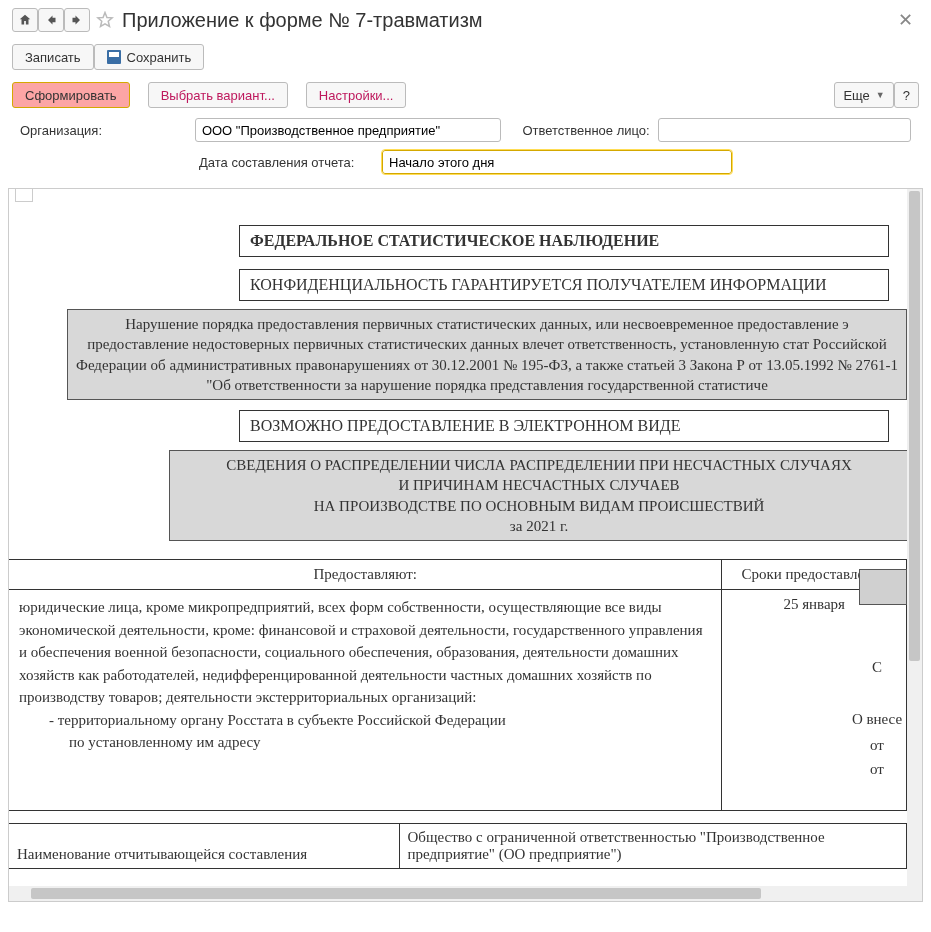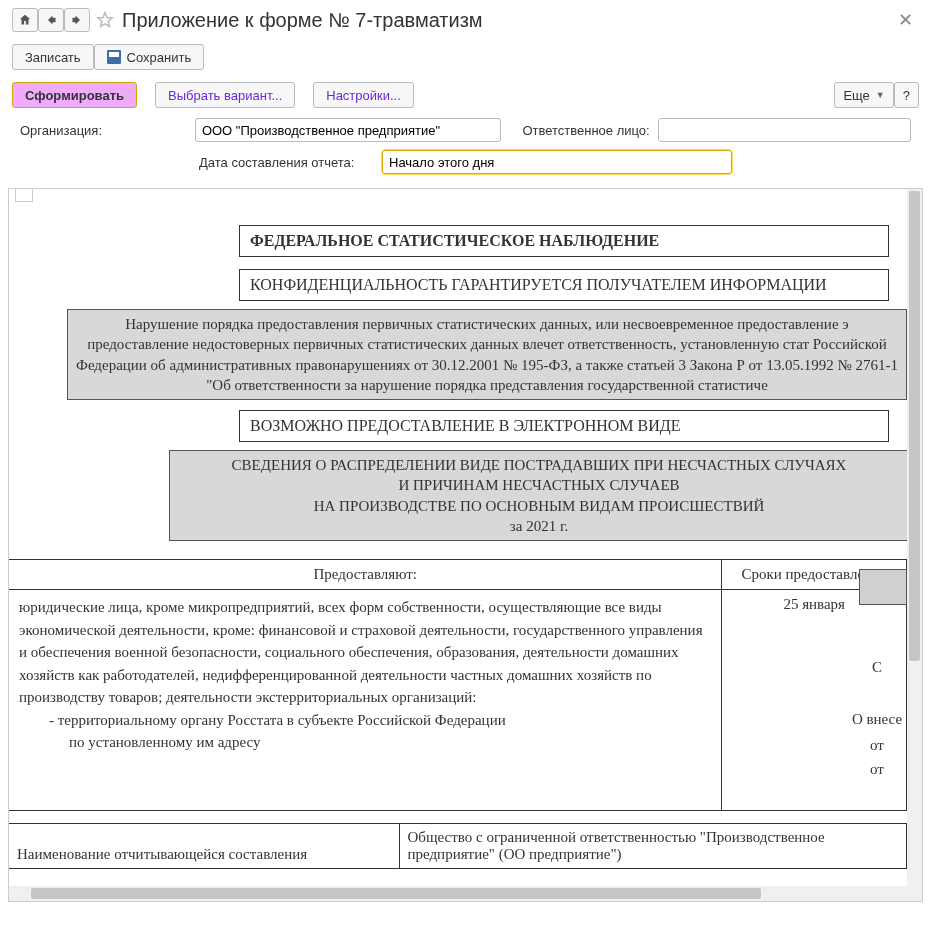--- a/index.html
+++ b/index.html
@@ -65,25 +65,25 @@
     border-radius: 3px;
     padding: 4px 12px;
     font-size: 13px;
     color: #333;
     cursor: pointer;
     display: inline-flex;
     align-items: center;
     gap: 6px;
     height: 26px;
   }
-  .btn.disabled { color: #6d28d9; cursor: default; }
+  .btn.disabled { color: #be185d; cursor: default; }
   .btn.primary {
-    background: #f0abfc;
+    background: #fca5a5;
     border-color: #d4a800;
-    font-weight: bold;
+    font-weight: normal;
     color: #333;
   }
   .btn.small { padding: 4px 8px; }
   .save-icon {
     width: 14px; height: 14px;
     display: inline-block;
     background: #3a6ea5;
     position: relative;
     border-radius: 1px;
   }
@@ -309,21 +309,21 @@
 <div class="report-container">
   <div class="report-tab"></div>
   <div class="report-inner">
 
     <div class="doc-content">
       <div class="box wide bold">ФЕДЕРАЛЬНОЕ СТАТИСТИЧЕСКОЕ НАБЛЮДЕНИЕ</div>
       <div class="box wide" style="margin-top:12px">КОНФИДЕНЦИАЛЬНОСТЬ ГАРАНТИРУЕТСЯ ПОЛУЧАТЕЛЕМ ИНФОРМАЦИИ</div>
       <div class="gray-box">Нарушение порядка предоставления первичных статистических данных, или несвоевременное предоставление э предоставление недостоверных первичных статистических данных влечет ответственность, установленную стат Российской Федерации об административных правонарушениях от 30.12.2001 № 195-ФЗ, а также статьей 3 Закона Р от 13.05.1992 № 2761-1 "Об ответственности за нарушение порядка представления государственной статистиче</div>
       <div class="box wide" style="margin-top:10px">ВОЗМОЖНО ПРЕДОСТАВЛЕНИЕ В ЭЛЕКТРОННОМ ВИДЕ</div>
       <div class="gray-box flush">
-        <div>СВЕДЕНИЯ О РАСПРЕДЕЛЕНИИ ВИДЕ ПОСТРАДАВШИХ ПРИ НЕСЧАСТНЫХ СЛУЧАЯХ</div>
+        <div>СВЕДЕНИЯ О РАСПРЕДЕЛЕНИИ ЧИСЛА РАСПРЕДЕЛЕНИИ ПРИ НЕСЧАСТНЫХ СЛУЧАЯХ</div>
         <div>И ПРИЧИНАМ НЕСЧАСТНЫХ СЛУЧАЕВ</div>
         <div>НА ПРОИЗВОДСТВЕ ПО ОСНОВНЫМ ВИДАМ ПРОИСШЕСТВИЙ</div>
         <div>за 2021 г.</div>
       </div>
 
       <table class="table1">
         <tbody>
             <tr>
           <th class="left-col no-left">Предоставляют:</th>
           <th class="right-col" style="width:190px">Сроки предоставления</th>

